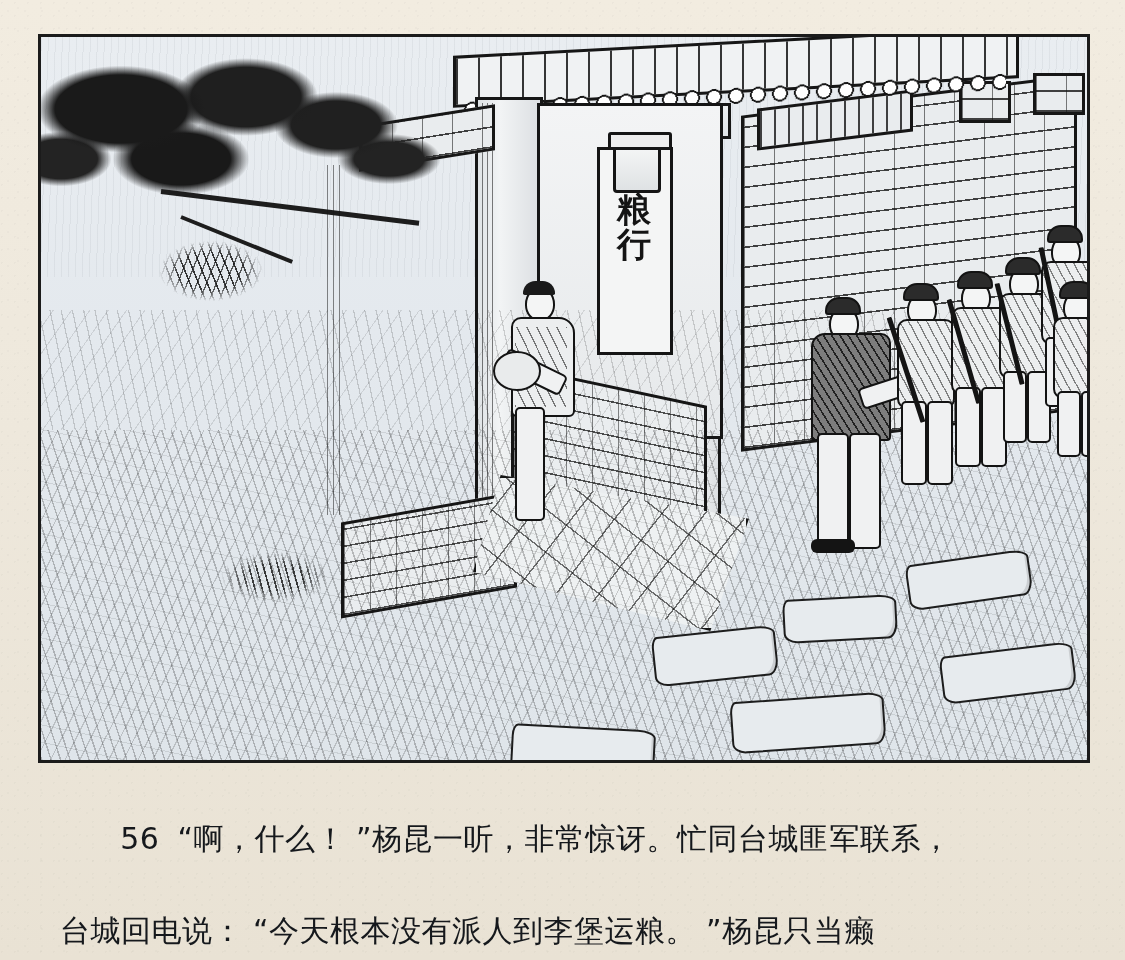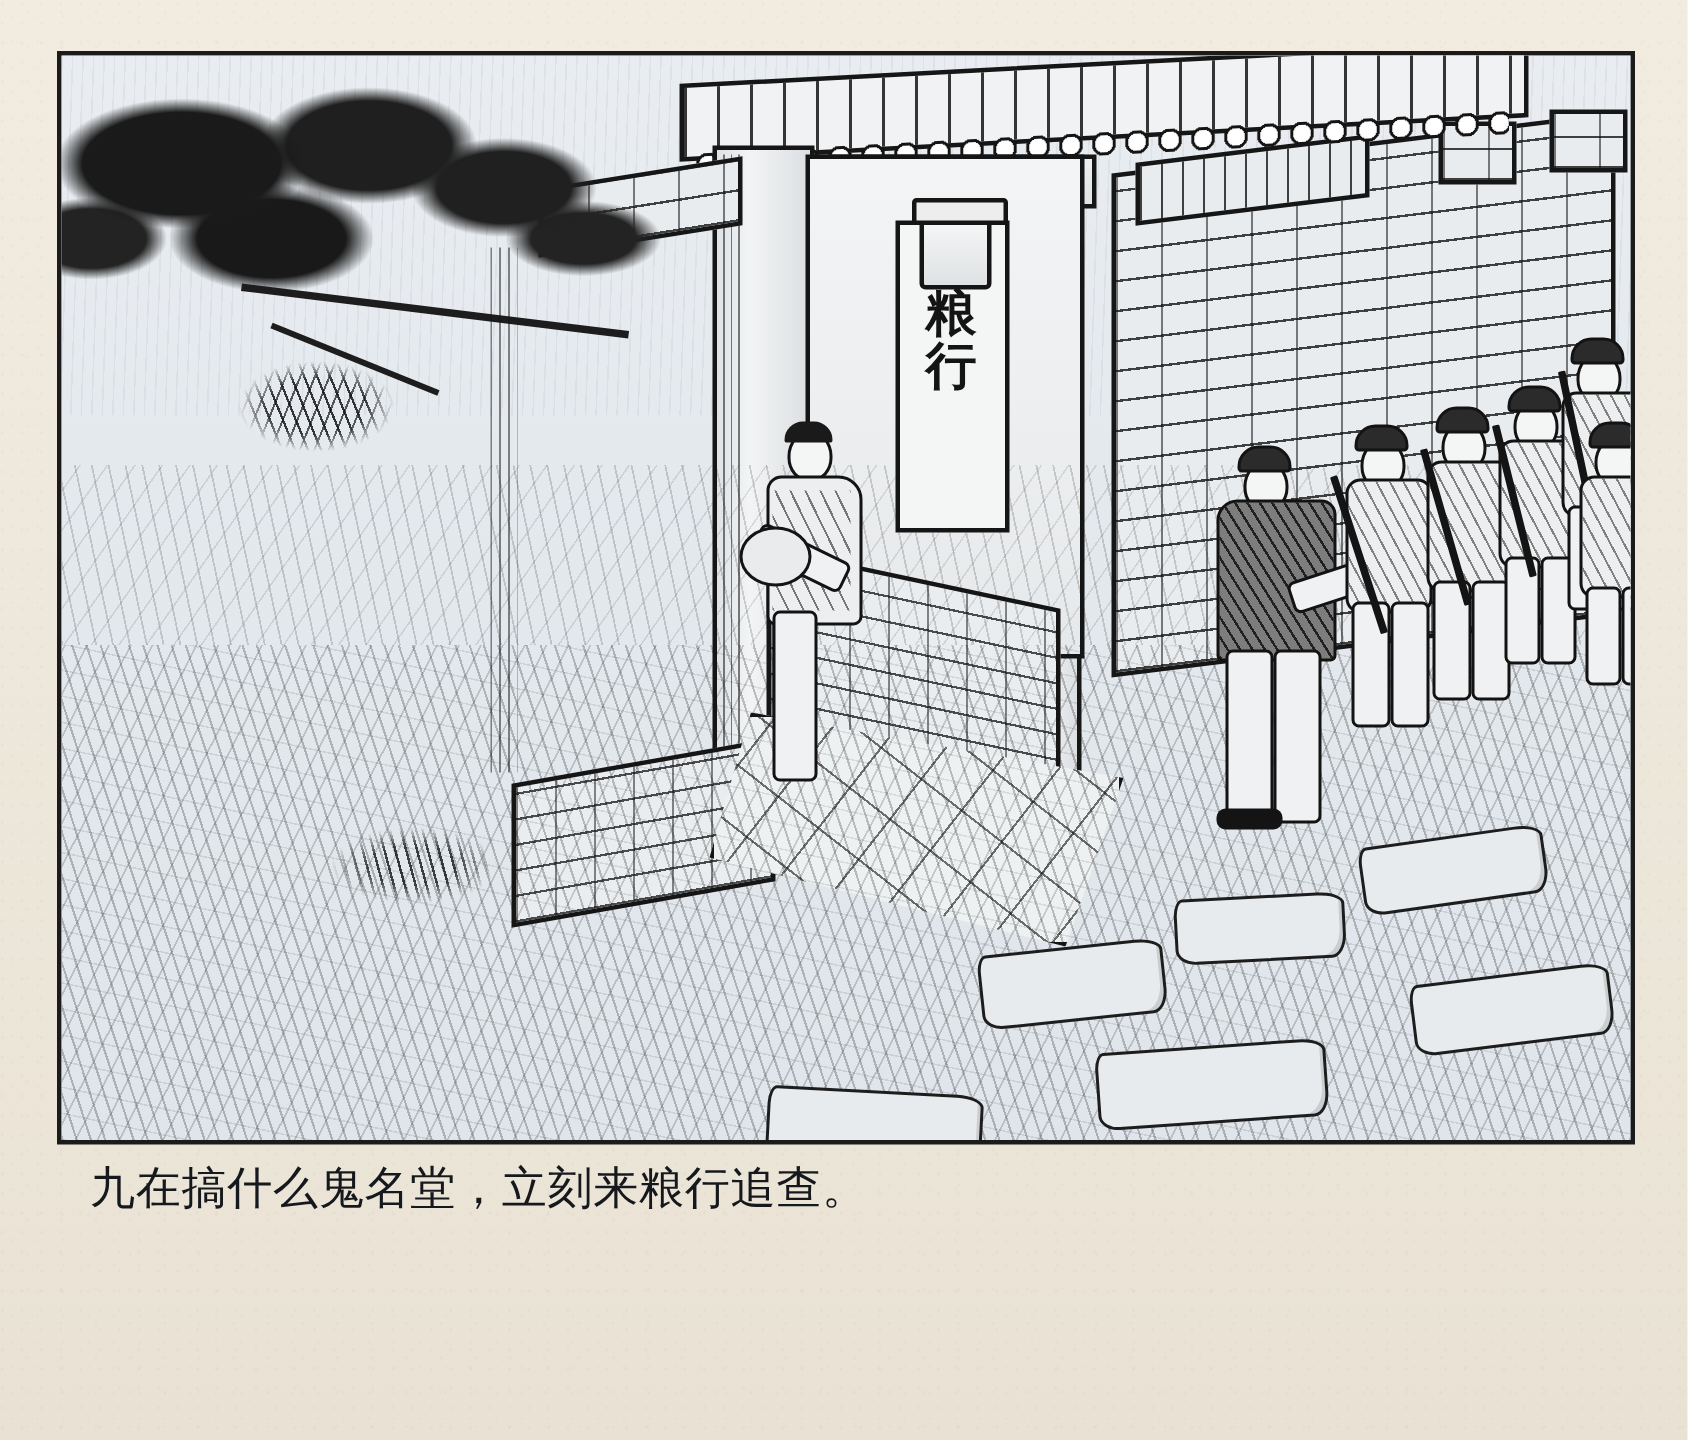--- a/index.html
+++ b/index.html
@@ -365,18 +365,22 @@
         <div class="body" style="left:2px; top:40px; width:50px; height:78px; border-radius:10px;
                     background-image: repeating-linear-gradient(62deg, rgba(20,20,20,.5) 0 1.3px, transparent 1.3px 8px);"></div>
         <div class="limb" style="left:6px; top:114px; width:20px; height:62px;"></div>
         <div class="limb" style="left:30px; top:114px; width:20px; height:62px;"></div>
       </div>
 
     </div>
   </div>
 
   <div class="caption">
+    <div class="cap-line">
+      <span class="num">56</span><span>“啊，什么！ ”杨昆一听，非常惊讶。忙同台城匪军联系，</span>
+    </div>
+    <div class="cap-line">台城回电说： “今天根本没有派人到李堡运粮。 ”杨昆只当癞</div>
     <div class="cap-line">九在搞什么鬼名堂，立刻来粮行追查。</div>
   </div>
 
   <div class="bleed"></div>
 
 </div>
 
 </body></html>

